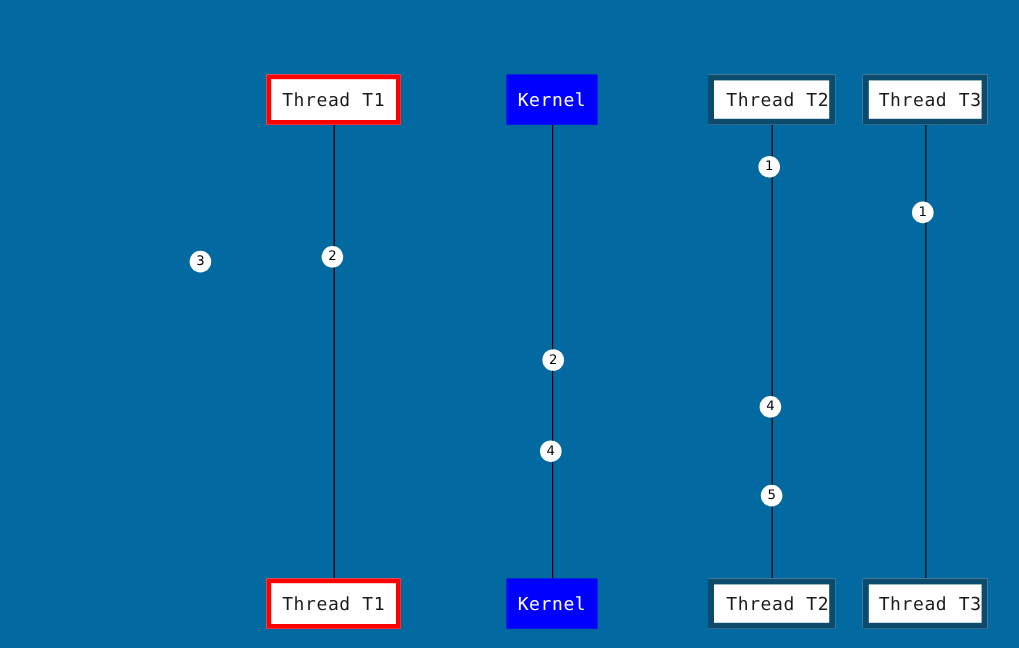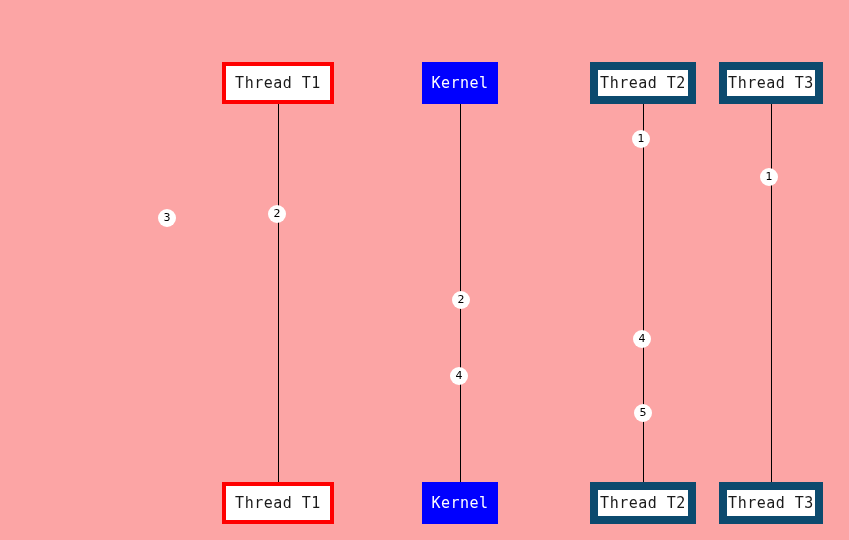--- a/index.html
+++ b/index.html
@@ -4,21 +4,21 @@
 <style>
   html, body {
     margin: 0;
     padding: 0;
     background: #000000;
   }
   #diagram {
     position: relative;
     width: 849px;
     height: 540px;
-    background: #fca5a5;
+    background: #0369a1;
     overflow: hidden;
     font-family: "DejaVu Sans Mono", "Liberation Mono", monospace;
   }
 
   
   .participant {
     position: absolute;
     box-sizing: border-box;
     display: flex;
     align-items: center;
@@ -29,21 +29,22 @@
     line-height: 1;
   }
   .participant.boxed {
     background: #ffffff;
     color: #1a1a1a;
   }
   .participant.red {
     border: 4px solid #ff0000;
   }
   .participant.blue {
-    border: 8px solid #0c4a6e;
+    border: 5px solid #0c4a6e;
+    justify-content: flex-end;
   }
   .participant.filled {
     background: #0000ff;
     color: #ffffff;
     border: 0;
   }
 
   
   .lifeline {
     position: absolute;

